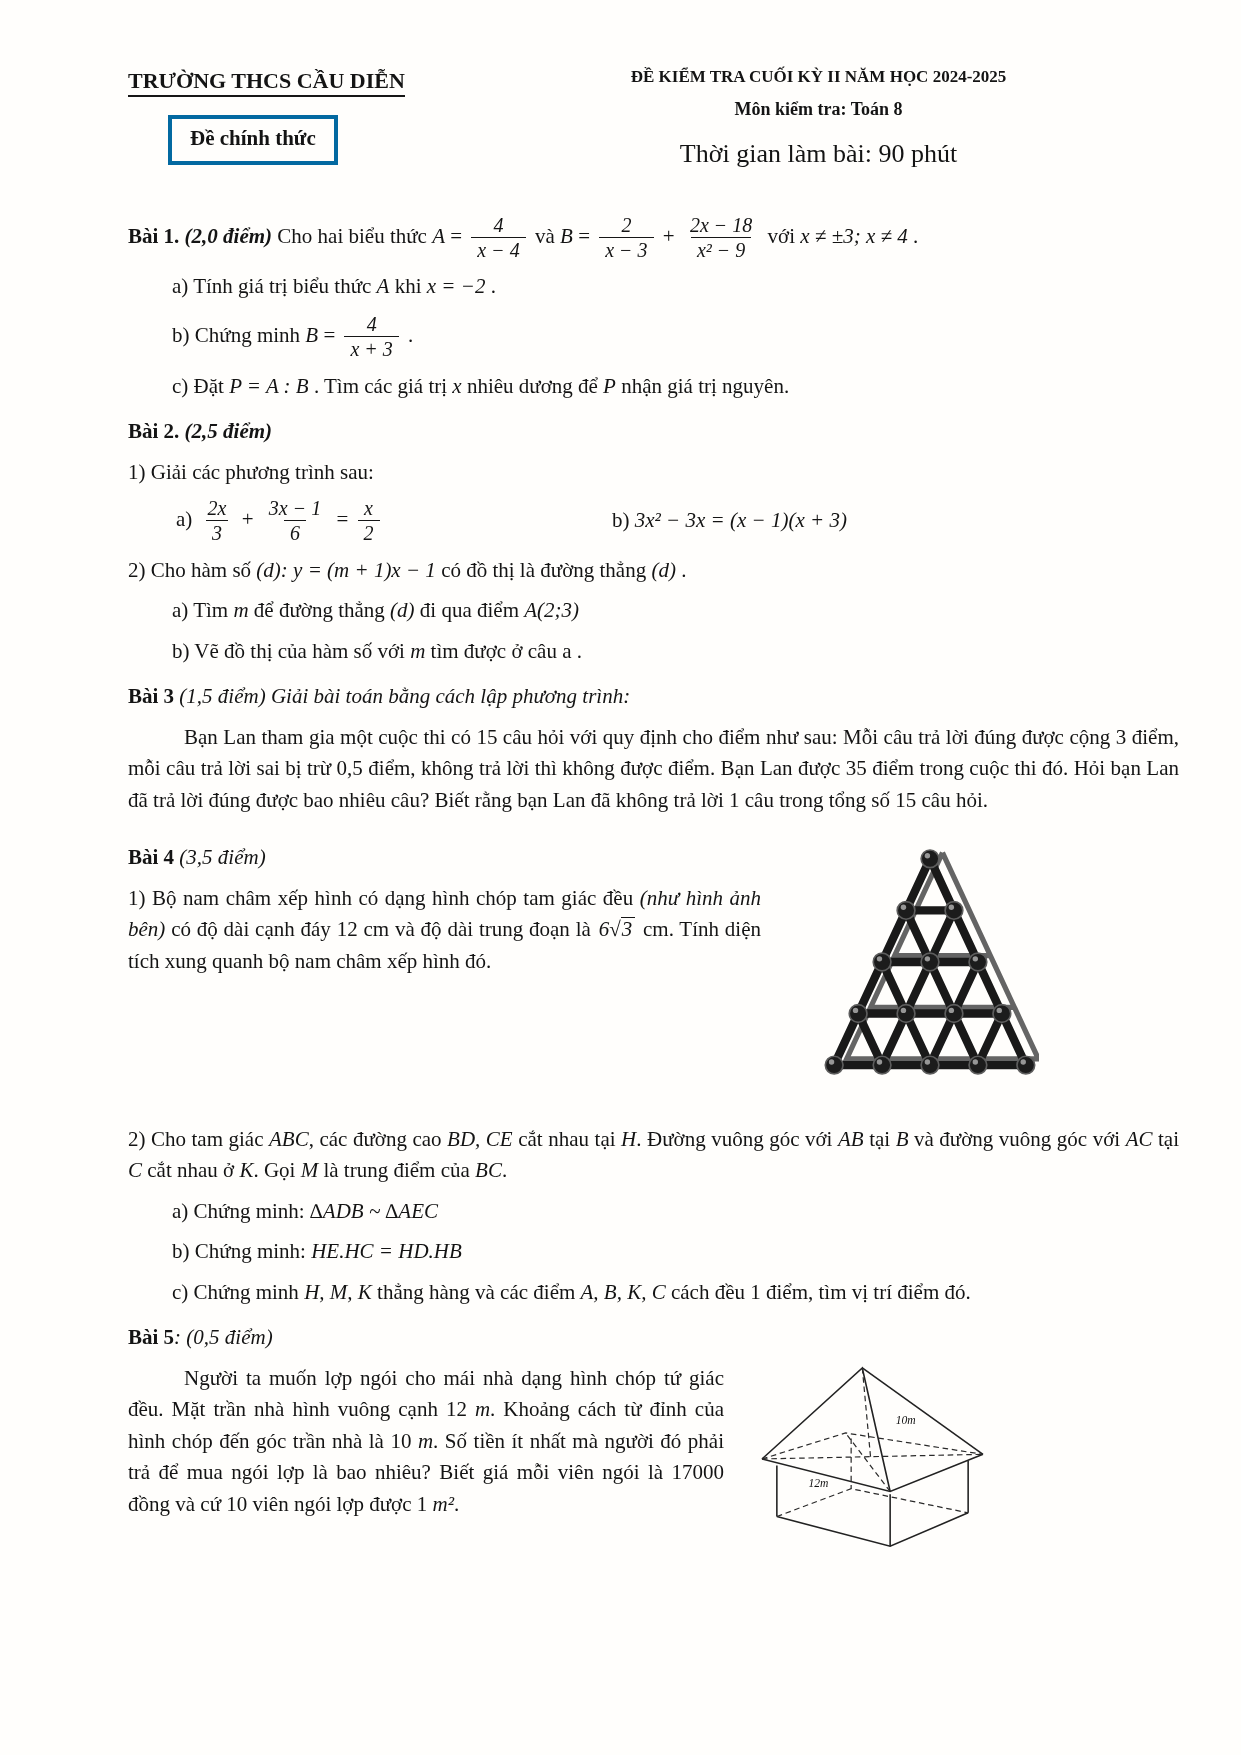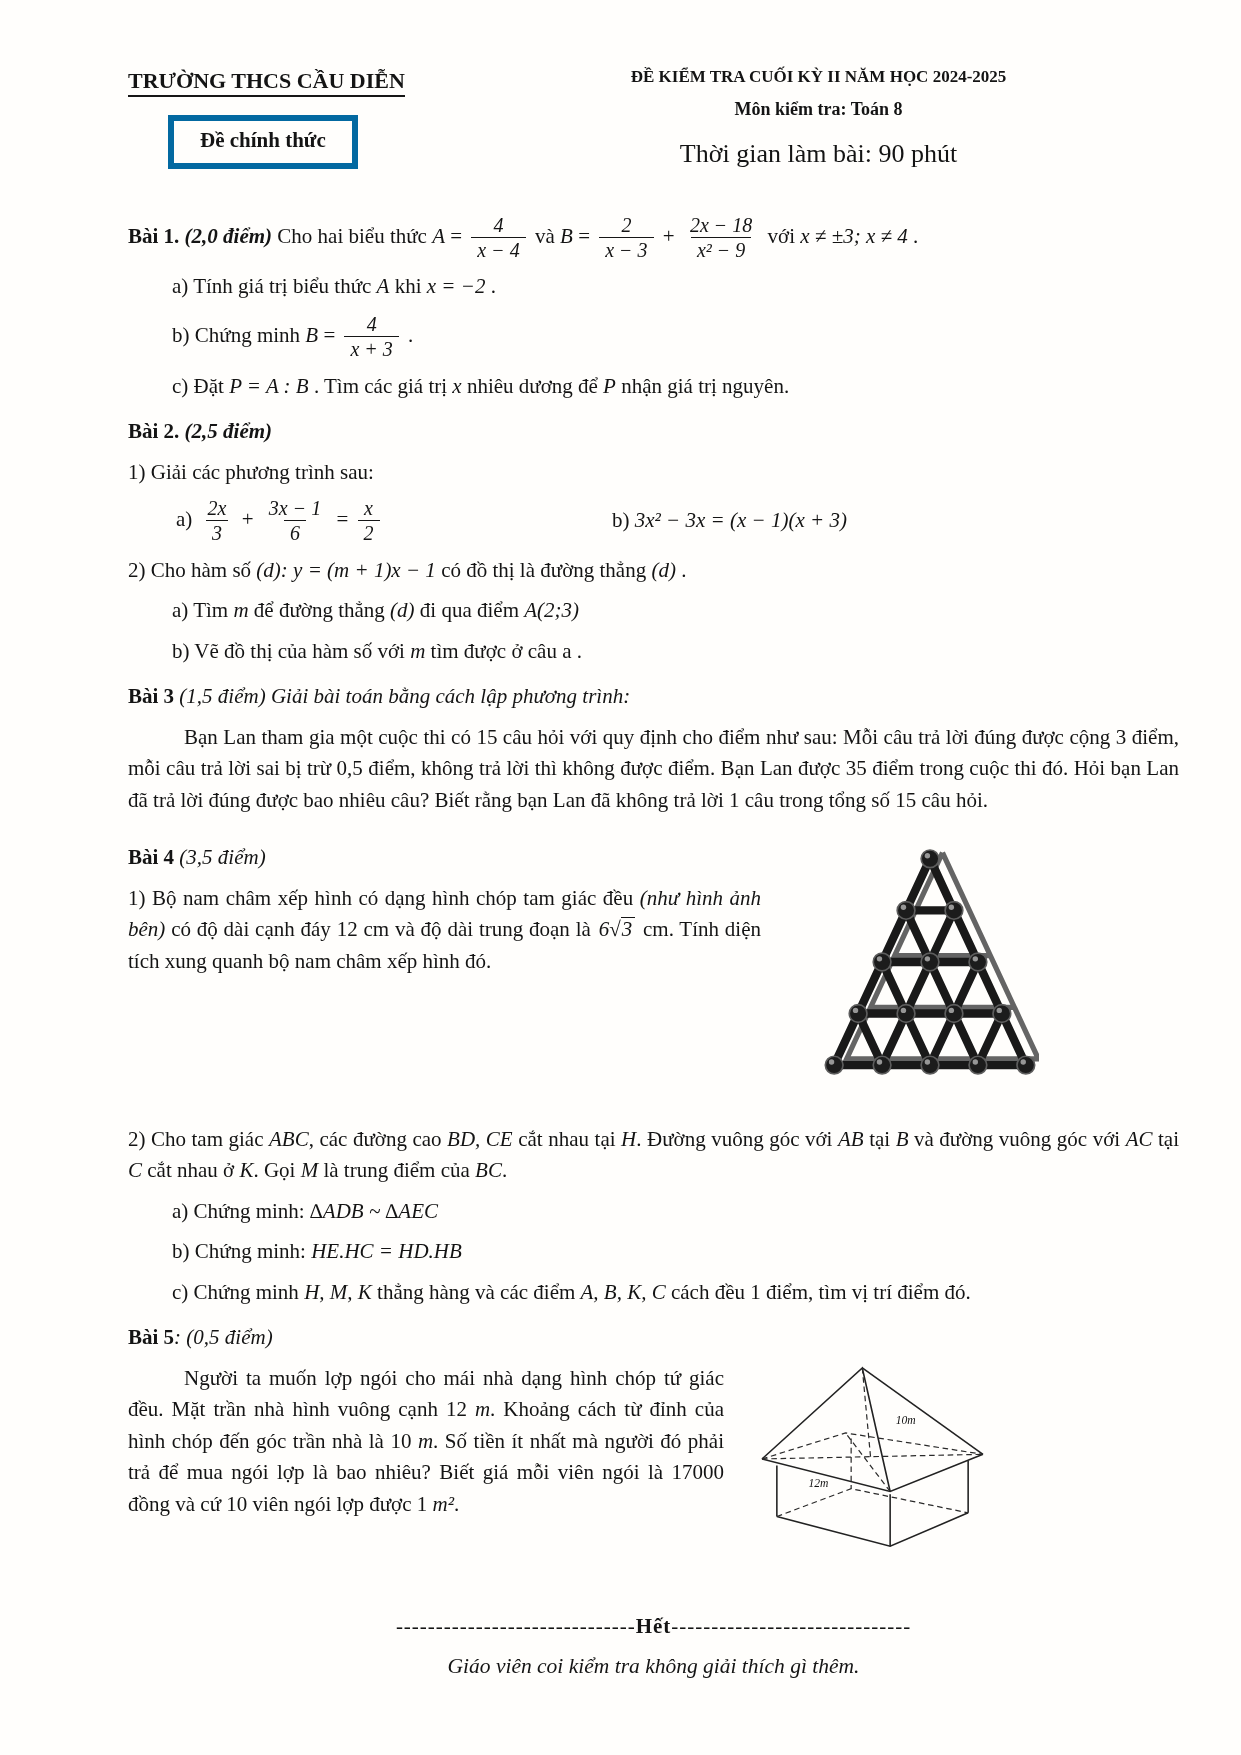--- a/index.html
+++ b/index.html
@@ -10,21 +10,21 @@
     padding:64px 62px 30px 128px;font-size:21px;line-height:1.5;position:relative;overflow:hidden;
   }
   .bd{font-weight:700;}
   .it{font-style:italic;}
 
   
   .head{display:flex;align-items:flex-start;}
   .head-left{width:330px;flex:none;}
   .school{font-weight:700;font-size:22px;white-space:nowrap;}
   .school-inner{border-bottom:2px solid #161616;padding-bottom:2px;}
-  .official-box{display:inline-block;margin:18px 0 0 40px;border:6px solid #0369a1;padding:4px 26px 6px;font-weight:700;font-size:21px;}
+  .official-box{display:inline-block;margin:18px 0 0 40px;border:4px solid #0369a1;padding:4px 18px 6px;font-weight:700;font-size:21px;}
   .head-right{flex:1;text-align:center;}
   .exam-title{font-weight:700;font-size:17px;white-space:nowrap;}
   .subject{font-weight:700;font-size:18px;margin-top:6px;}
   .duration{font-size:26px;margin-top:11px;}
   .pages-note{font-weight:700;font-style:italic;font-size:21px;margin-top:3px;}
 
   
   main{display:block;margin-top:40px;}
   .line{margin-top:9px;}
   .head-line{margin-top:14px;}
@@ -224,19 +224,15 @@
 
           <text class="dimlabel" x="158" y="70">10m</text>
           <text class="dimlabel" x="64" y="138">12m</text>
         </svg>
       </figure>
 
       <div class="para indent"><span>Người ta muốn lợp ngói cho mái nhà dạng hình chóp tứ giác đều. Mặt trần nhà hình vuông cạnh 12 </span><span class="it">m</span><span>. Khoảng cách từ đỉnh của hình chóp đến góc trần nhà là 10 </span><span class="it">m</span><span>. Số tiền ít nhất mà người đó phải trả để mua ngói lợp là bao nhiêu? Biết giá mỗi viên ngói là 17000 đồng và cứ 10 viên ngói lợp được 1 </span><span class="it">m²</span><span>.</span></div>
       <div class="clear"></div>
     </section>
 
-    <footer>
-      <div class="het"><span>------------------------------</span><span class="bd">Hết</span><span>------------------------------</span></div>
-      <div class="foot-note"><span class="it">Giáo viên coi kiểm tra không giải thích gì thêm.</span></div>
-    </footer>
 
   </main>
 </div>
 
 </body></html>

